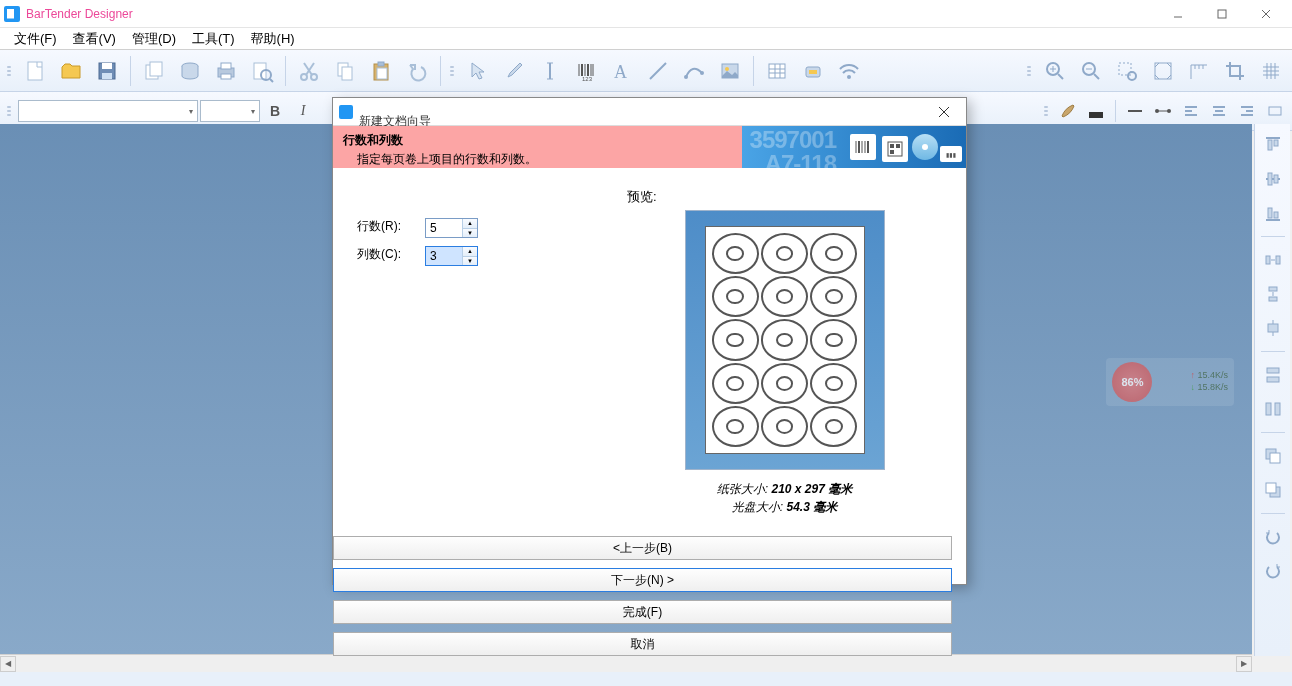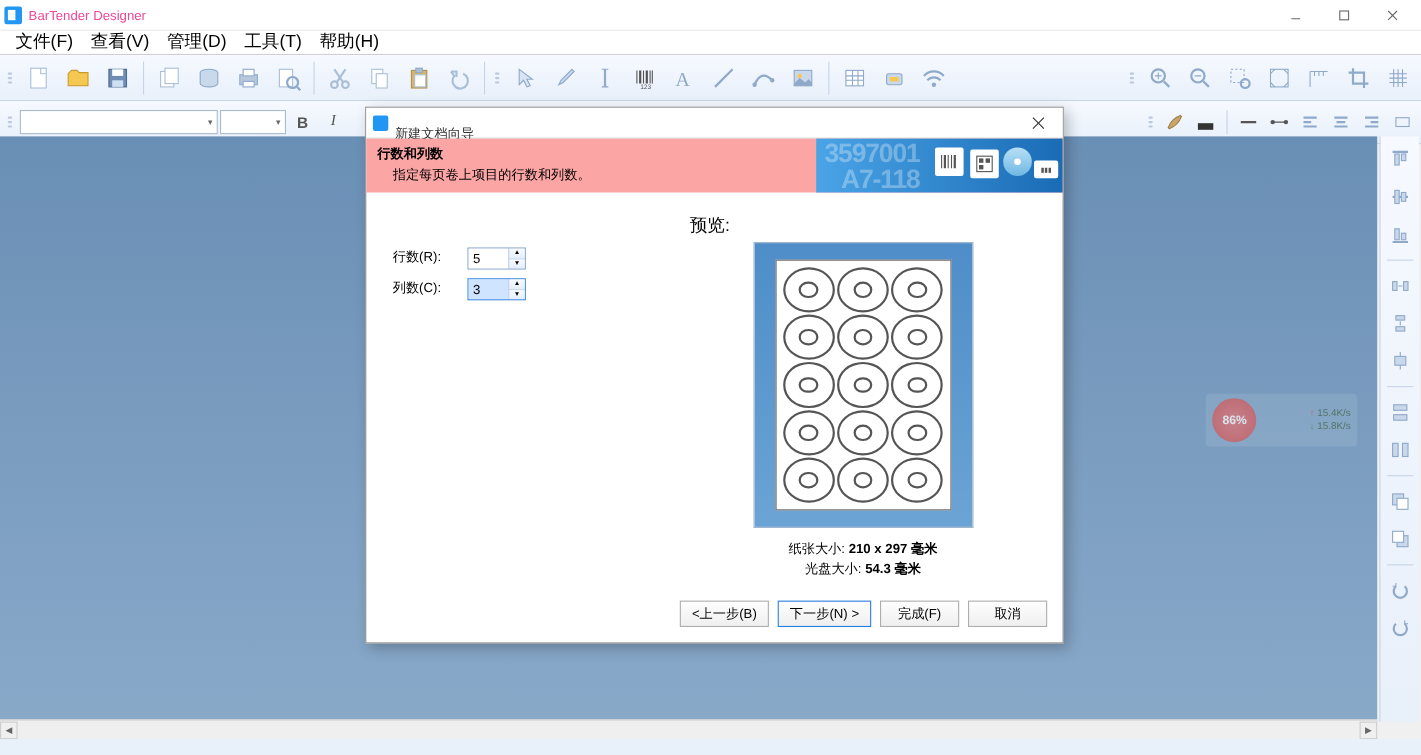--- a/index.html
+++ b/index.html
@@ -8,21 +8,21 @@
 
 .titlebar { height: 28px; background: #fff; display: flex; align-items: center; padding: 0 4px; border-bottom: 1px solid #e5e5e5; }
 .titlebar .app-icon { width: 16px; height: 16px; background: #2196f3; border-radius: 2px; margin-right: 6px; position: relative; }
 .titlebar .app-icon::after { content: ""; position: absolute; inset: 3px; background: #fff; clip-path: polygon(0 0, 70% 0, 70% 100%, 0 100%); }
 .titlebar .title { color: #ec4899; font-size: 12px; flex: 1; }
 .titlebar .win-controls { display: flex; }
 .titlebar .win-btn { width: 44px; height: 28px; display: flex; align-items: center; justify-content: center; color: #666; cursor: default; }
 
 
 .menubar { height: 22px; background: #fff; display: flex; align-items: center; padding: 0 6px; border-bottom: 1px solid #d0d0d0; }
-.menubar .menu-item { padding: 2px 8px; cursor: default; font-size: 16px; }
+.menubar .menu-item { padding: 2px 8px; cursor: default; font-size: 13px; }
 
 
 .toolbar-row { background: linear-gradient(#f6f9ff, #e8f0fa); border-bottom: 1px solid #c6d4e8; display: flex; align-items: center; padding: 2px 4px; gap: 2px; min-height: 42px; }
 .toolbar-row.second { min-height: 30px; }
 .tb-grip { width: 6px; height: 34px; display: flex; flex-direction: column; justify-content: center; gap: 2px; margin: 0 3px; }
 .tb-grip span { width: 4px; height: 2px; background: #bac9de; border-radius: 1px; }
 .tb-btn { width: 34px; height: 34px; display: flex; align-items: center; justify-content: center; border: 1px solid transparent; border-radius: 2px; cursor: default; }
 .tb-btn.small { width: 26px; height: 26px; }
 .tb-sep { width: 1px; height: 30px; background: #c6d4e8; margin: 0 4px; }
 .tb-btn svg { display: block; }
@@ -67,34 +67,34 @@
 .form-row label { width: 58px; text-align: left; font-size: 12px; }
 .spinner { display: flex; align-items: stretch; border: 1px solid #7a9cc6; height: 20px; }
 .spinner.focus { border-color: #2a7de1; }
 .spinner input { width: 36px; border: none; outline: none; font-size: 12px; padding: 0 4px; background: #fff; }
 .spinner.focus input { background: #cfe4ff; }
 .spinner .spin-btns { display: flex; flex-direction: column; width: 15px; }
 .spinner .spin-btns button { flex: 1; border: none; border-left: 1px solid #b8cfe6; background: linear-gradient(#f8fbff,#e4eef9); font-size: 6px; line-height: 1; cursor: default; padding: 0; }
 .spinner .spin-btns button:first-child { border-bottom: 1px solid #b8cfe6; }
 
 .preview-area { flex: 1; }
-.preview-area .pv-label { font-size: 16px; margin-bottom: 4px; }
+.preview-area .pv-label { font-size: 13px; margin-bottom: 4px; }
 .preview-box { width: 200px; height: 260px; margin: 0 auto 10px auto; background: linear-gradient(#4e8dc8,#6ba4d4); border: 1px solid #a0b4cc; display: flex; align-items: center; justify-content: center; padding: 12px; }
 .preview-page { background: #fff; border: 1px solid #666; width: 160px; height: 228px; display: grid; grid-template-columns: repeat(3, 1fr); grid-template-rows: repeat(5, 1fr); gap: 2px; padding: 6px; }
 .preview-page .disc { border: 2px solid #555; border-radius: 50%; position: relative; }
 .preview-page .disc::after { content: ""; position: absolute; inset: 30%; border: 2px solid #555; border-radius: 50%; }
-.preview-info { text-align: center; font-size: 12px; line-height: 1.5; }
+.preview-info { text-align: center; font-size: 12px; line-height: 1.5; font-style: italic; }
 .preview-info b { font-weight: bold; }
 
-.dialog-footer { padding: 10px 14px 14px 0; display: flex; justify-content: flex-end; gap: 8px; }
+.dialog-footer { padding: 10px 14px 14px 0; display: flex; justify-content: flex-end; gap: 8px; flex-direction: column; }
 .dlg-btn { min-width: 72px; height: 24px; padding: 0 10px; background: linear-gradient(#fefefe,#efefef); border: 1px solid #adadad; font-size: 12px; cursor: default; }
 .dlg-btn.primary { border: 1px solid #2a7de1; }
 
 
-.netwidget { position: absolute; right: 58px; top: 358px; display: flex; align-items: center; gap: 14px; background: rgba(255,255,255,0.1); padding: 4px 6px; border-radius: 4px; }
+.netwidget { position: absolute; right: 58px; top: 358px; display: flex; align-items: center; gap: 4px; background: rgba(255,255,255,0.1); padding: 4px 6px; border-radius: 4px; }
 .netwidget .pct { width: 40px; height: 40px; border-radius: 50%; background: radial-gradient(#e57373,#d14b4b); color: #fff; display: flex; align-items: center; justify-content: center; font-size: 11px; font-weight: bold; opacity: 0.7; }
 .netwidget .speeds { font-size: 9px; color: #3a5f3a; line-height: 1.3; opacity: 0.7; margin-left: 34px; }
 .netwidget .speeds .up::before { content: "↑ "; color: #d14b4b; }
 .netwidget .speeds .dn::before { content: "↓ "; color: #3a9d3a; }
 </style>
 </head>
 <body>
 
 <div class="titlebar">
   <div class="app-icon"></div>

